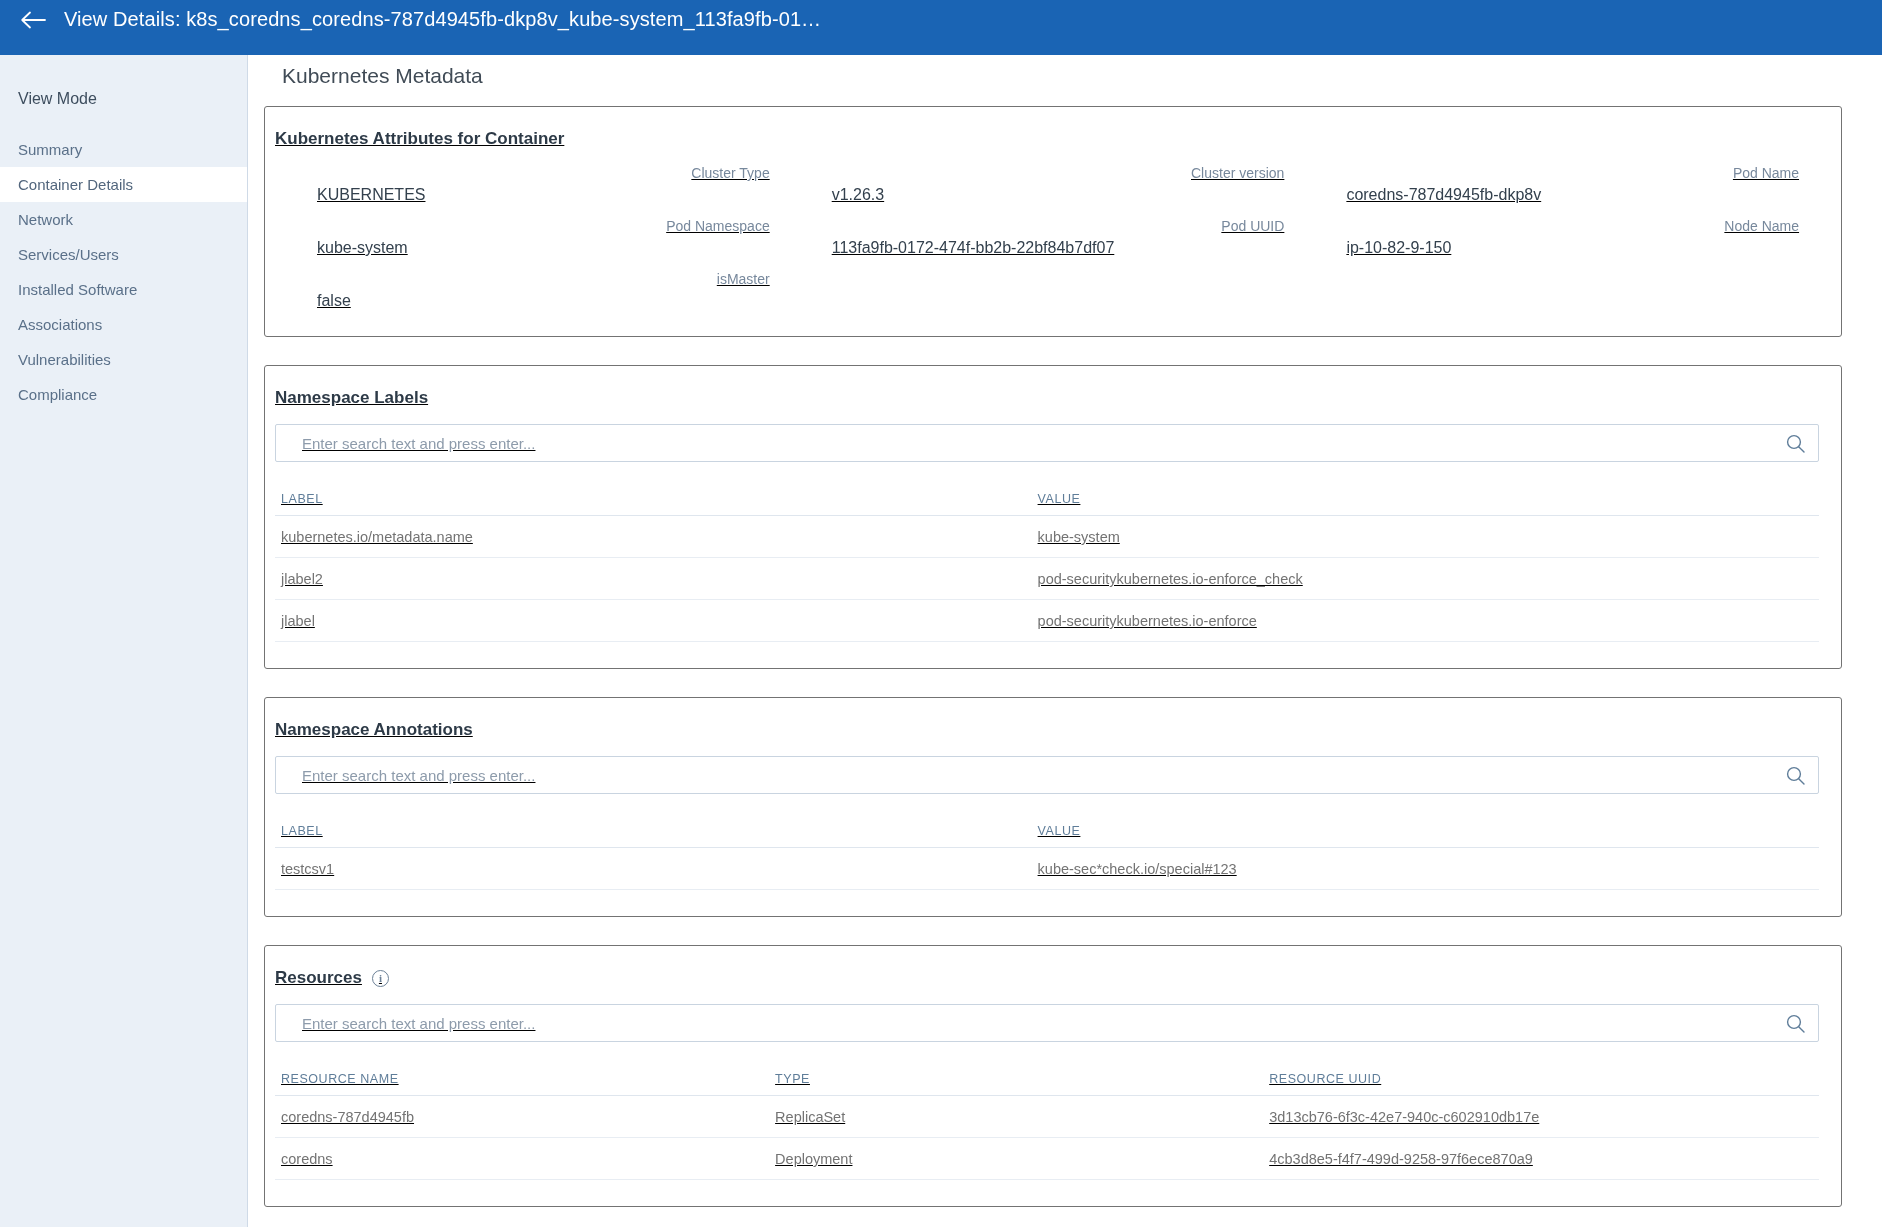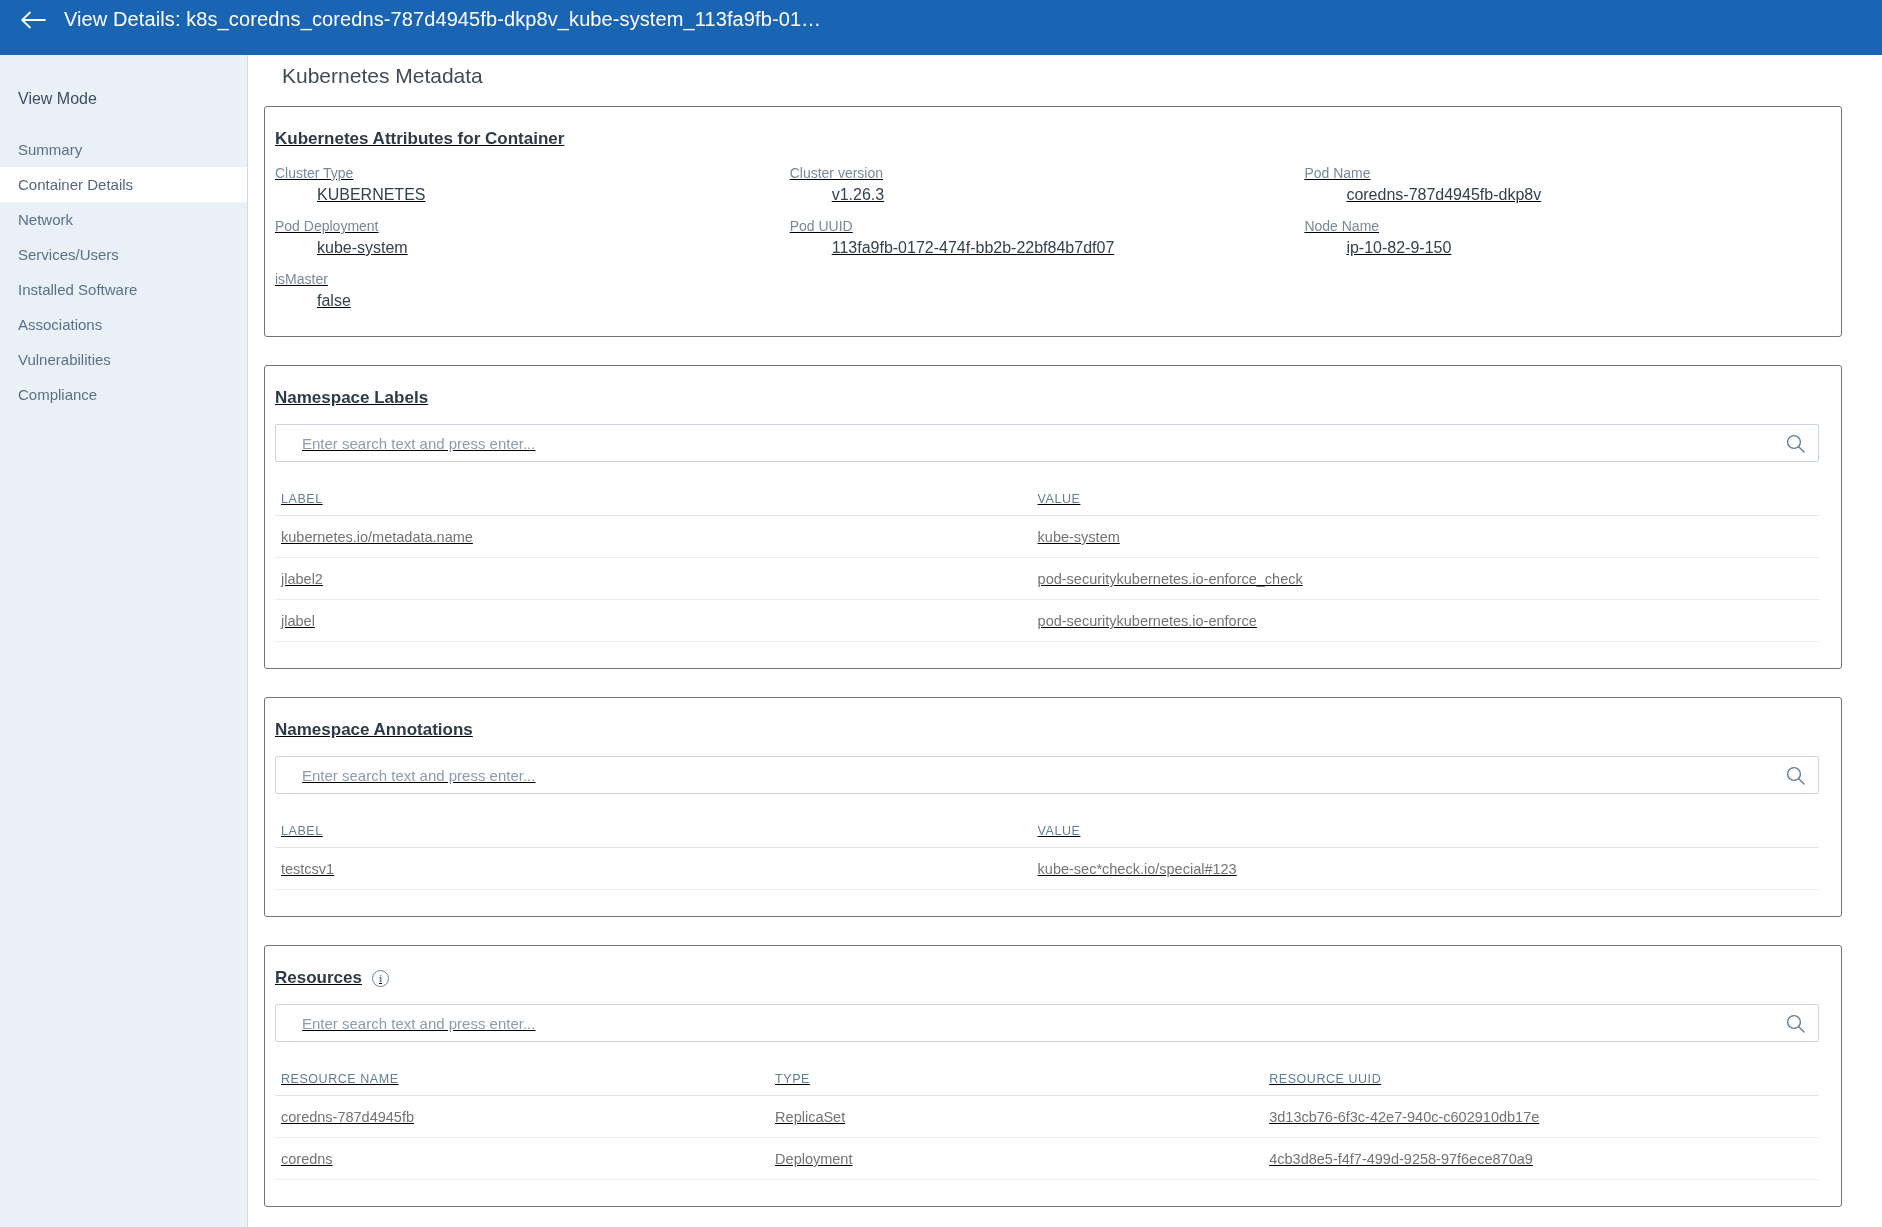--- a/index.html
+++ b/index.html
@@ -128,20 +128,21 @@
     grid-template-columns: 1fr 1fr 1fr;
     row-gap: 14px;
     column-gap: 0;
   }
   .attr-cell { padding-right: 20px; }
   .attr-label {
     font-size: 14px;
     color: #77889c;
     margin-bottom: 5px;
     font-weight: 400;
+    text-align: right;
   }
   .attr-value {
     font-size: 16px;
     color: #33404d;
     margin-left: 42px;
   }
 
   
   .searchbox {
     height: 38px;
@@ -240,21 +241,21 @@
         <div class="attr-cell">
           <div class="attr-label">Cluster version</div>
           <div class="attr-value">v1.26.3</div>
         </div>
         <div class="attr-cell">
           <div class="attr-label">Pod Name</div>
           <div class="attr-value">coredns-787d4945fb-dkp8v</div>
         </div>
 
         <div class="attr-cell">
-          <div class="attr-label">Pod Deployment</div>
+          <div class="attr-label">Pod Namespace</div>
           <div class="attr-value">kube-system</div>
         </div>
         <div class="attr-cell">
           <div class="attr-label">Pod UUID</div>
           <div class="attr-value">113fa9fb-0172-474f-bb2b-22bf84b7df07</div>
         </div>
         <div class="attr-cell">
           <div class="attr-label">Node Name</div>
           <div class="attr-value">ip-10-82-9-150</div>
         </div>

